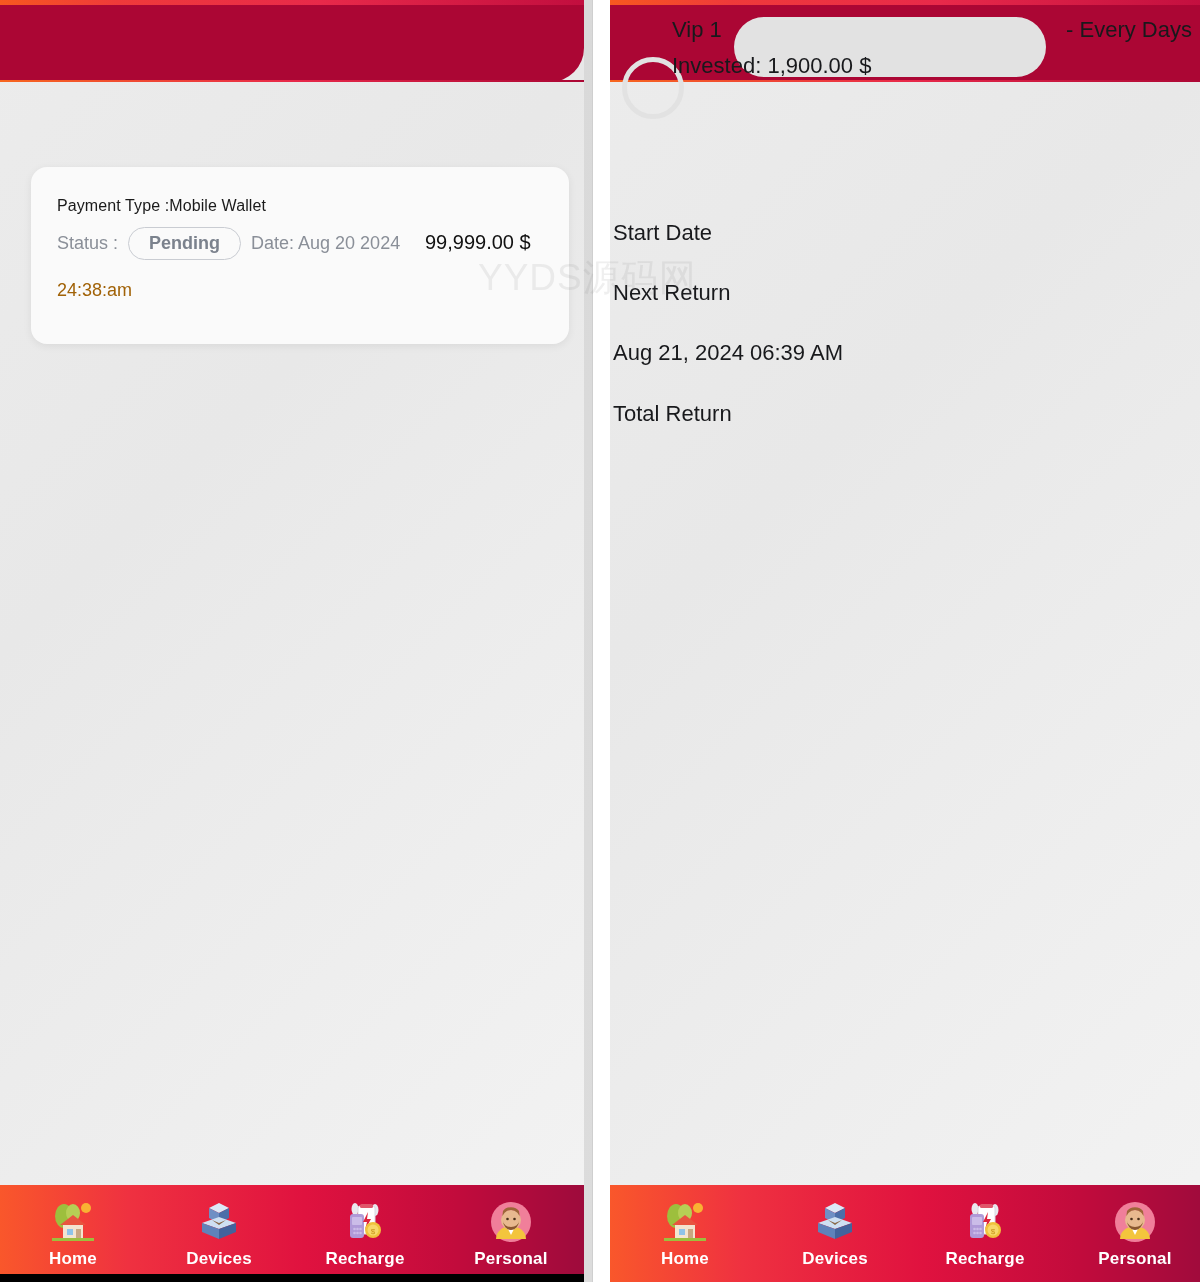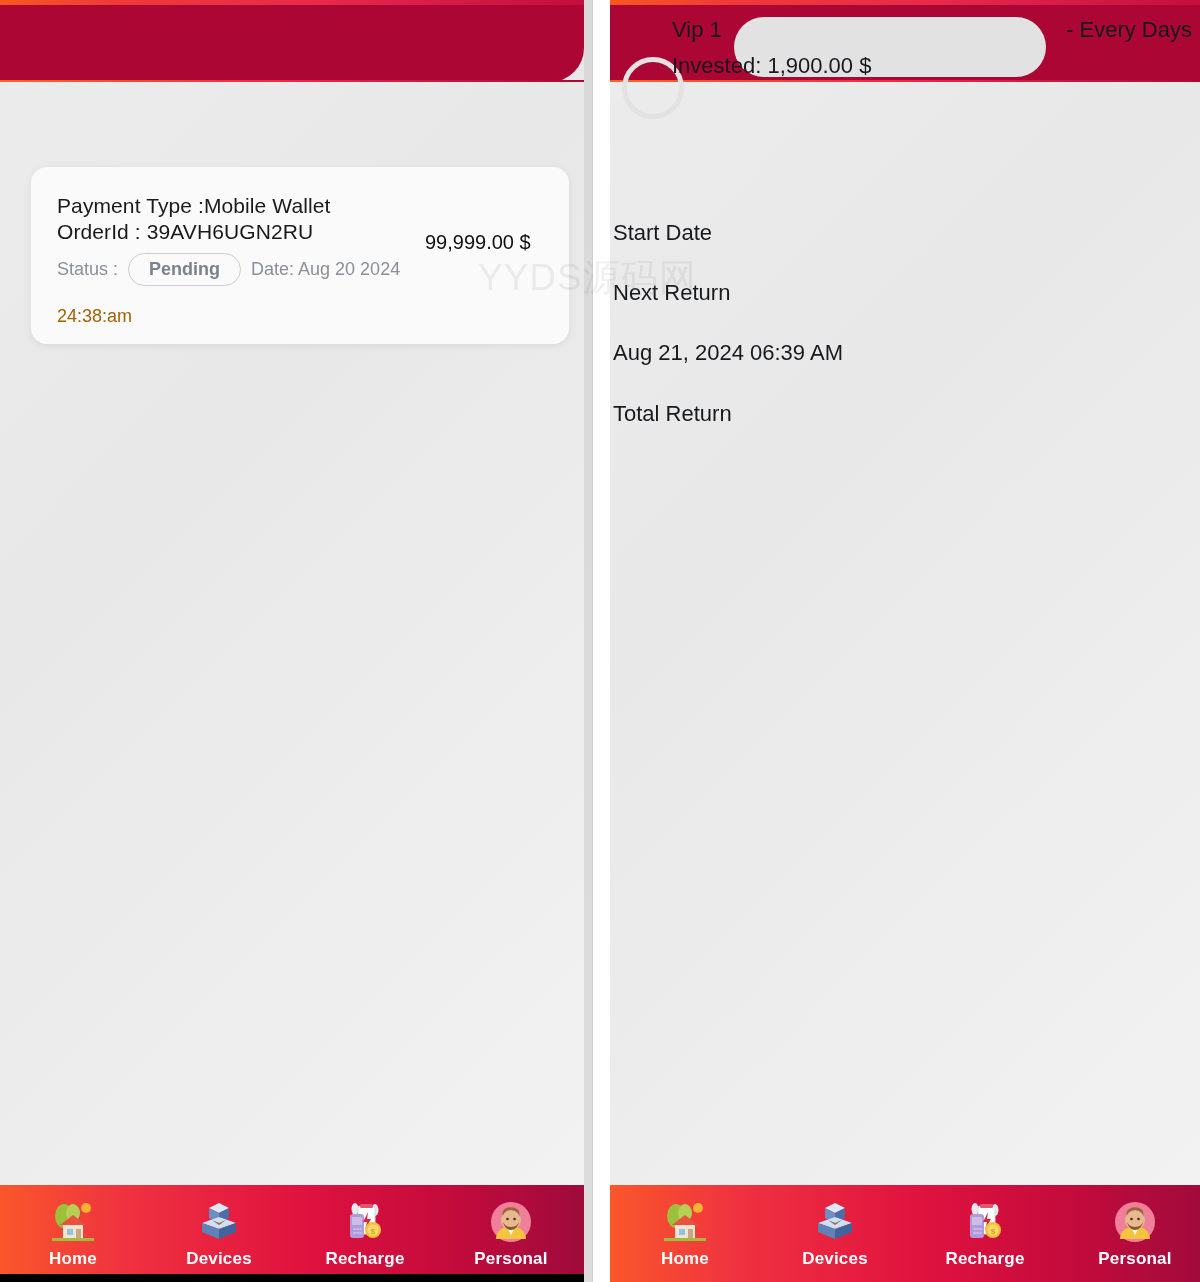--- a/index.html
+++ b/index.html
@@ -51,21 +51,21 @@
     position: absolute;
     left: 31px; top: 167px;
     width: 538px; height: 177px;
     background: #fafafa;
     border-radius: 16px;
     box-shadow: 0 2px 8px rgba(0,0,0,0.07);
     padding: 26px 30px 0 26px;
   }
   .txn-head-col { max-width: 400px; }
   .txn-line {
-    font-size: 21px;
+    font-size: 16px;
     color: #1a1a1a;
     line-height: 26px;
     letter-spacing: .1px;
     white-space: nowrap;
   }
   .txn-meta-row {
     display: flex; align-items: center;
     margin-top: 8px;
     gap: 10px;
   }
@@ -189,21 +189,20 @@
   <div class="panel panel-left">
 
     <div class="header header-left">
       <div class="header-strip"></div>
       <div class="header-strip-bottom"></div>
     </div>
 
     <div class="txn-card">
       <div class="txn-head-col">
         <div class="txn-line">Payment Type :Mobile Wallet</div>
-        <div class="txn-line">OrderId : 39AVH6UGN2RU</div>
       </div>
 
       <div class="txn-meta-row">
         <span class="txn-meta-label">Status :</span>
         <span class="badge">Pending</span>
         <span class="txn-date">Date: Aug 20 2024</span>
       </div>
 
       <div class="txn-time">24:38:am</div>
 

